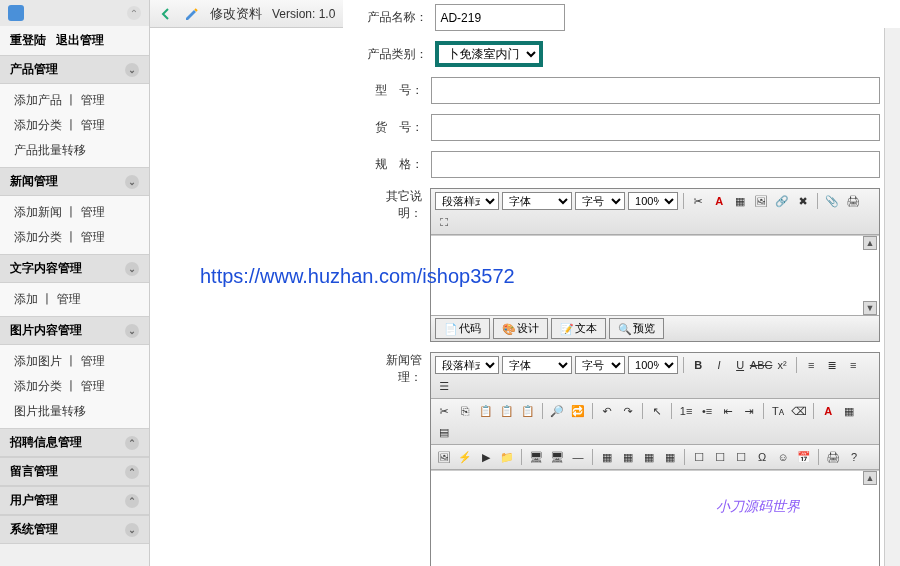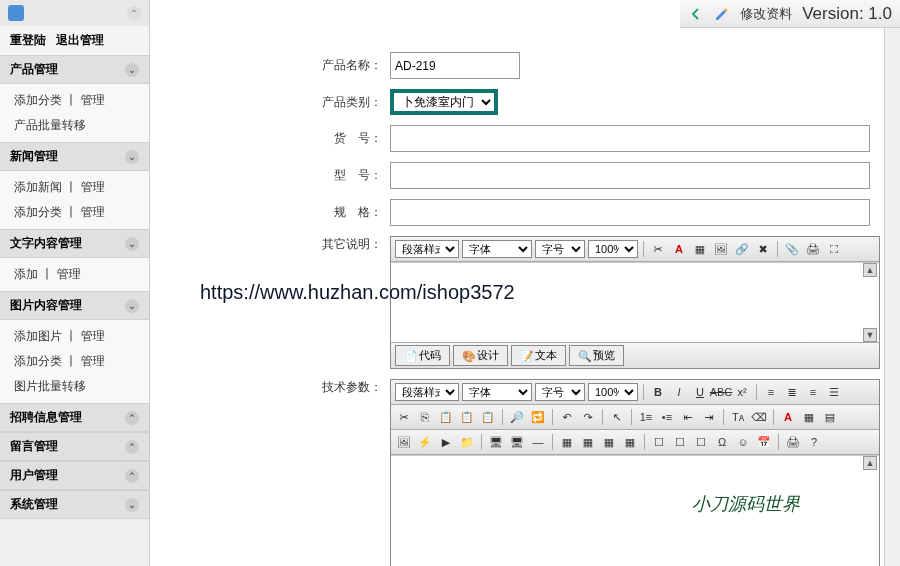--- a/index.html
+++ b/index.html
@@ -9,25 +9,25 @@
 .sidebar-logo { padding: 5px 8px; display: flex; align-items: center; gap: 6px; background: #e8e8e8; }
 .logo-icon { width: 16px; height: 16px; background: #4a90d9; border-radius: 3px; display: inline-block; }
 .chevron-up { font-size: 10px; color: #888; margin-left: auto; background: #ddd; border-radius: 50%; width: 14px; height: 14px; display: flex; align-items: center; justify-content: center; }
 .sidebar-toplinks { padding: 6px 10px; font-weight: bold; background: #f5f5f5; }
 .sidebar-toplinks span { cursor: pointer; }
 .menu-group { background: #f0abfc; }
 .menu-header { padding: 5px 10px; font-weight: bold; display: flex; justify-content: space-between; align-items: center; background: #e0e0e0; border-top: 1px solid #d0d0d0; border-bottom: 1px solid #d0d0d0; cursor: pointer; }
 .menu-header .toggle { font-size: 9px; color: #666; background: #ccc; border-radius: 50%; width: 14px; height: 14px; display: flex; align-items: center; justify-content: center; }
 .menu-items { background: #f8f8f8; padding: 4px 0; }
 .menu-item { padding: 4px 14px; color: #333; cursor: pointer; }
-.main { flex: 1; display: flex; flex-direction: column; background: #fff; align-items: flex-end; }
+.main { flex: 1; display: flex; flex-direction: row; background: #fff; }
 .topbar { height: 28px; background: linear-gradient(#f8f8f8, #e8e8e8); border-bottom: 1px solid #ccc; display: flex; align-items: center; padding: 0 8px; gap: 10px; }
 .topbar-icon { width: 16px; height: 16px; display: inline-flex; align-items: center; justify-content: center; }
 .topbar-title { font-size: 13px; color: #333; }
-.version { margin-left: auto; font-size: 17px; color: #333; }
+.version { margin-left: auto; font-size: 12px; color: #333; }
 .blue-strip { height: 20px; background: linear-gradient(#4a8cd6, #2c6fc0); border-bottom: 1px solid #1a5090; }
 .content { flex: 1; padding: 4px 20px; overflow: auto; position: relative; }
 .form-row { display: flex; align-items: center; margin-bottom: 10px; }
 .form-label { width: 72px; text-align: right; padding-right: 8px; color: #333; }
 .form-input { border: 1px solid #999; padding: 2px 4px; font-size: 12px; height: 27px; }
 .w-small { width: 130px; }
 .w-med { width: 480px; }
 .select-cat { border: 4px solid #0f766e; padding: 1px 4px; font-size: 12px; background: #fff; }
 .editor-wrap { display: flex; align-items: flex-start; margin-bottom: 10px; }
 .editor { border: 1px solid #888; width: 490px; background: #f0f0f0; }
@@ -35,22 +35,22 @@
 .tb-select { font-size: 11px; border: 1px solid #888; background: #fff; padding: 0 2px; height: 18px; }
 .tb-sep { width: 1px; height: 16px; background: #aaa; margin: 0 2px; }
 .tb-btn { width: 18px; height: 18px; display: inline-flex; align-items: center; justify-content: center; font-size: 11px; color: #333; cursor: pointer; border: 1px solid transparent; }
 .editor-body { background: #fff; min-height: 80px; border-top: 1px solid #ccc; position: relative; }
 .editor-body.tall { min-height: 160px; }
 .editor-tabs { display: flex; align-items: center; padding: 2px 4px; background: linear-gradient(#f5f5f5,#e0e0e0); border-top: 1px solid #aaa; }
 .ed-tab { padding: 2px 8px; border: 1px solid #888; background: #eee; margin-right: 3px; cursor: pointer; display: flex; align-items: center; gap: 3px; font-size: 11px; }
 .ed-tab-icon { width: 12px; height: 12px; display: inline-block; }
 .editor-credit { margin-left: auto; font-size: 10px; color: #555; display: flex; align-items: center; gap: 8px; }
 .scroll-arrow { position: absolute; right: 2px; width: 14px; height: 14px; background: #ddd; border: 1px solid #999; font-size: 9px; display: flex; align-items: center; justify-content: center; color: #555; }
-.watermark { position: absolute; left: 200px; top: 281px; font-size: 20px; color: #0f172a; font-family: Arial; pointer-events: none; z-index: 100; }
-.watermark2 { position: absolute; right: 100px; bottom: 50px; font-size: 18px; color: #14532d; font-style: italic; font-family: KaiTi, serif; pointer-events: none; z-index: 100; }
+.watermark { position: absolute; left: 200px; top: 265px; font-size: 20px; color: #1d4ed8; font-family: Arial; pointer-events: none; z-index: 100; }
+.watermark2 { position: absolute; right: 100px; bottom: 50px; font-size: 14px; color: #8b5cf6; font-style: italic; font-family: KaiTi, serif; pointer-events: none; z-index: 100; }
 .scrollbar-v { position: absolute; right: 0; top: 28px; bottom: 0; width: 16px; background: #f0f0f0; border-left: 1px solid #ccc; }
 svg { display: block; }
 </style>
 </head>
 <body>
 
 <div class="container">
   <div class="sidebar">
     <div class="sidebar-logo">
       <span class="logo-icon"></span>
@@ -61,20 +61,21 @@
       &nbsp;
       <span>退出管理</span>
     </div>
     <div id="menu-groups">
         <div class="menu-group">
           <div class="menu-header">
             <span>产品管理</span>
             <span class="toggle">⌄</span>
           </div>
           <div class="menu-items">
+            <div class="menu-item">添加产品 丨 管理</div>
             <div class="menu-item">添加分类 丨 管理</div>
             <div class="menu-item">产品批量转移</div>
           </div>
         </div>
         <div class="menu-group">
           <div class="menu-header">
             <span>新闻管理</span>
             <span class="toggle">⌄</span>
           </div>
           <div class="menu-items">
@@ -155,26 +156,26 @@
       </div>
 
       <div class="form-row">
         <div class="form-label">产品类别：</div>
         <select class="select-cat">
           <option>卜免漆室内门</option>
         </select>
       </div>
 
       <div class="form-row">
+        <div class="form-label">型　号：</div>
+        <input class="form-input w-med" style="">
+      </div>
+
+      <div class="form-row">
         <div class="form-label">货　号：</div>
-        <input class="form-input w-med" style="">
-      </div>
-
-      <div class="form-row">
-        <div class="form-label">型　号：</div>
         <input class="form-input w-med" style="">
       </div>
 
       <div class="form-row">
         <div class="form-label">规　格：</div>
         <input class="form-input w-med" style="">
       </div>
 
       <div class="editor-wrap">
         <div class="form-label">其它说明：</div>
@@ -217,21 +218,21 @@
               </span>
             <span class="ed-tab">
                 <span class="ed-tab-icon">🔍</span>
                 <span>预览</span>
               </span>
           </div>
         </div>
       </div>
 
       <div class="editor-wrap">
-        <div class="form-label">技术参数：</div>
+        <div class="form-label">新闻管理：</div>
         <div class="editor">
           <div class="editor-toolbar">
             <select class="tb-select" style="width:64px"><option>段落样式</option></select>
             <select class="tb-select" style="width:70px"><option>字体</option></select>
             <select class="tb-select" style="width:50px"><option>字号</option></select>
             <select class="tb-select" style="width:50px"><option>100%</option></select>
             <span class="tb-sep"></span>
             <span class="tb-btn">
                 <b>B</b>
               </span>

